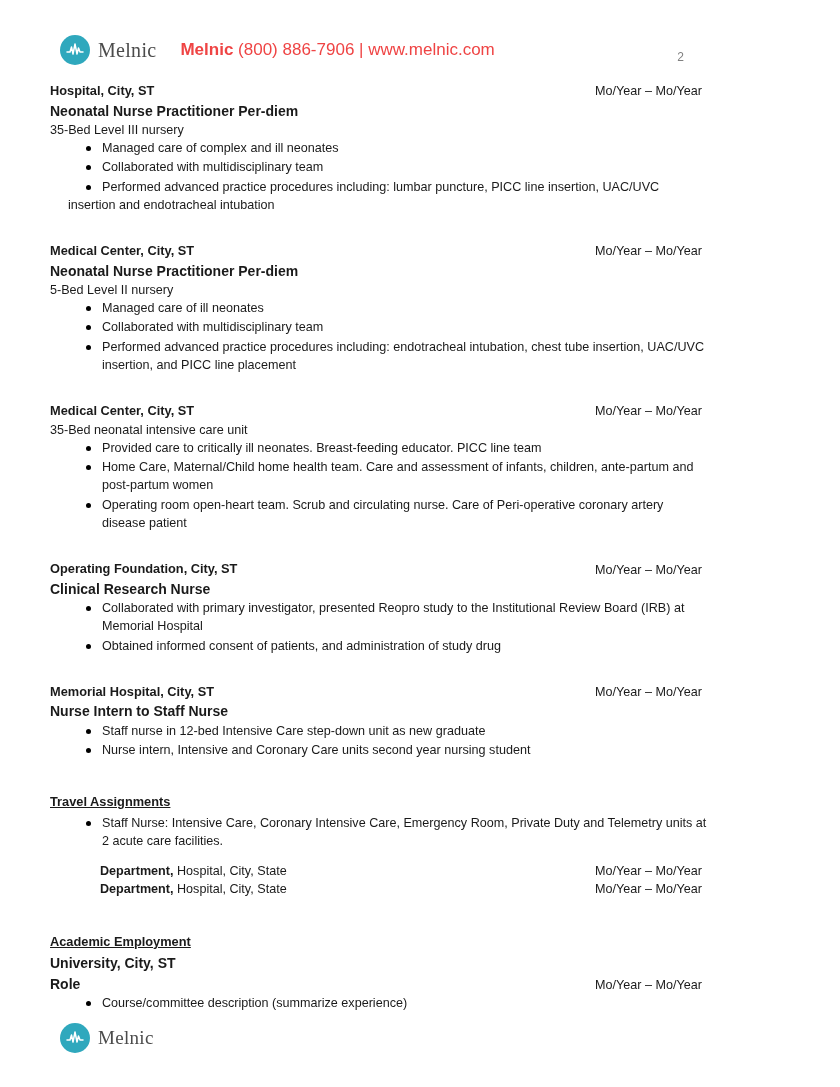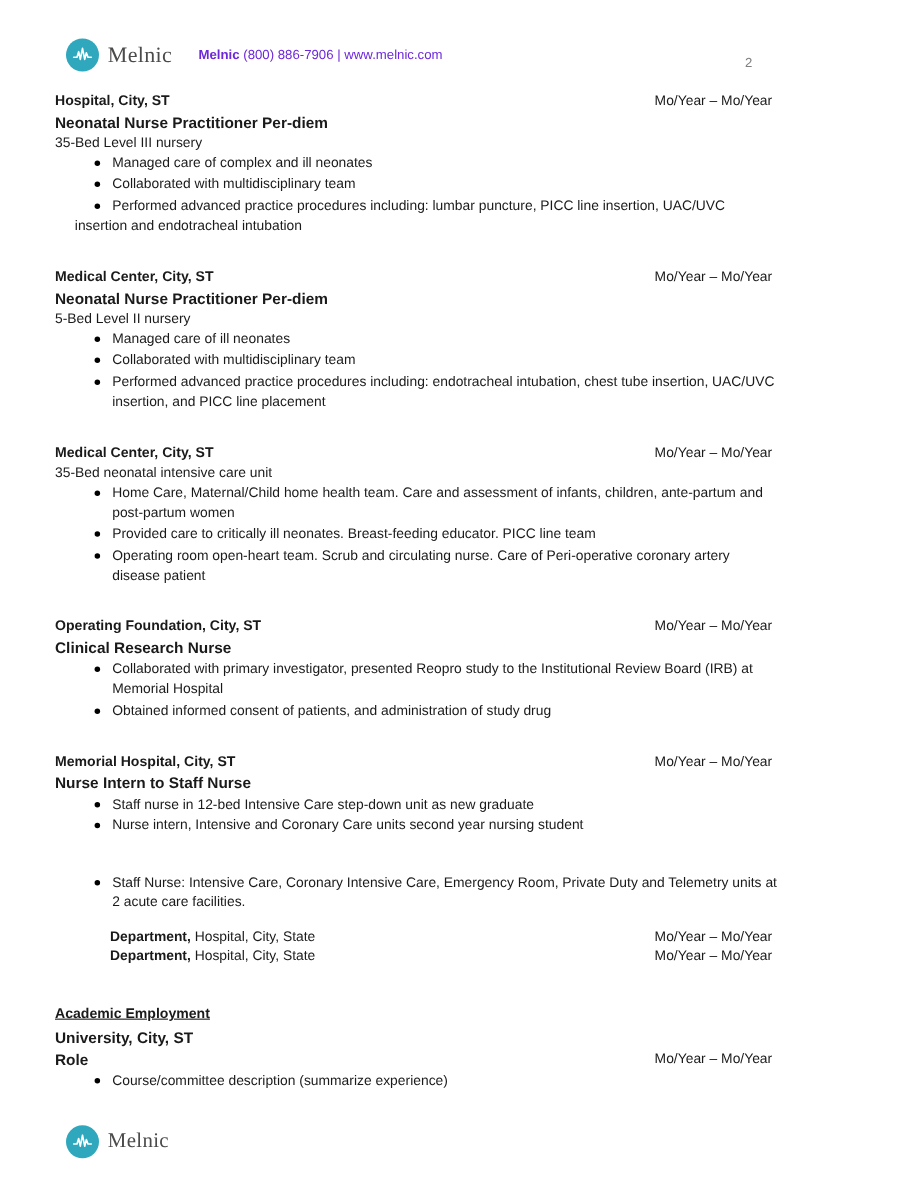--- a/index.html
+++ b/index.html
@@ -49,22 +49,22 @@
   }
   .logo-mark svg { display: block; }
   .logo-text {
     font-size: 20px;
     color: #4b4b4b;
     letter-spacing: 0.3px;
     font-family: "Liberation Serif", serif;
   }
   .header-contact {
     margin-left: 24px;
-    font-size: 12px;
-    color: #6d28d9;
+    font-size: 17px;
+    color: #ef4444;
     white-space: nowrap;
   }
   .header-contact b { font-weight: bold; }
   .page-number {
     position: absolute;
     right: 96px;
     top: 50px;
     font-size: 12px;
     color: #808080;
   }
@@ -73,21 +73,21 @@
   .content {
     padding: 22px 72px 0 50px;
     font-size: 12.6px;
     line-height: 1.45;
   }
 
   .job { margin-bottom: 16px; }
   .job-headline {
     display: flex;
     justify-content: space-between;
-    align-items: flex-start;
+    align-items: flex-end;
   }
   .job-employer {
     font-weight: bold;
     font-size: 12.8px;
   }
   .job-dates {
     font-size: 12.6px;
     color: #1a1a1a;
     white-space: nowrap;
     padding-right: 6px;
@@ -216,22 +216,22 @@
 
     <div class="spacer-sm"></div>
 
     <div class="job">
       <div class="job-headline">
         <span class="job-employer">Medical Center, City, ST</span>
         <span class="job-dates">Mo/Year – Mo/Year</span>
       </div>
       <div class="job-sub">35-Bed neonatal intensive care unit</div>
       <ul class="bullets">
+        <li>Provided care to critically ill neonates. Breast-feeding educator. PICC line team</li>
         <li>Home Care, Maternal/Child home health team. Care and assessment of infants, children, ante-partum and post-partum women</li>
-        <li>Provided care to critically ill neonates. Breast-feeding educator. PICC line team</li>
         <li>Operating room open-heart team. Scrub and circulating nurse. Care of Peri-operative coronary artery disease patient</li>
       </ul>
     </div>
 
     <div class="spacer-sm"></div>
 
     <div class="job">
       <div class="job-headline">
         <span class="job-employer">Operating Foundation, City, ST</span>
         <span class="job-dates">Mo/Year – Mo/Year</span>
@@ -253,20 +253,21 @@
       <div class="job-title">Nurse Intern to Staff Nurse</div>
       <ul class="bullets">
         <li>Staff nurse in 12-bed Intensive Care step-down unit as new graduate</li>
         <li>Nurse intern, Intensive and Coronary Care units second year nursing student</li>
       </ul>
     </div>
 
     <div class="spacer-md"></div>
 
     <div class="job">
+      <div class="section-title">Travel Assignments</div>
       <ul class="bullets">
         <li>Staff Nurse: Intensive Care, Coronary Intensive Care, Emergency Room, Private Duty and Telemetry units at 2 acute care facilities.</li>
       </ul>
       <div class="dept-block">
         <div class="dept-row">
           <span><span class="dept-name">Department,</span><span> Hospital, City, State</span></span>
           <span class="dept-dates">Mo/Year – Mo/Year</span>
         </div>
         <div class="dept-row">
           <span><span class="dept-name">Department,</span><span> Hospital, City, State</span></span>

